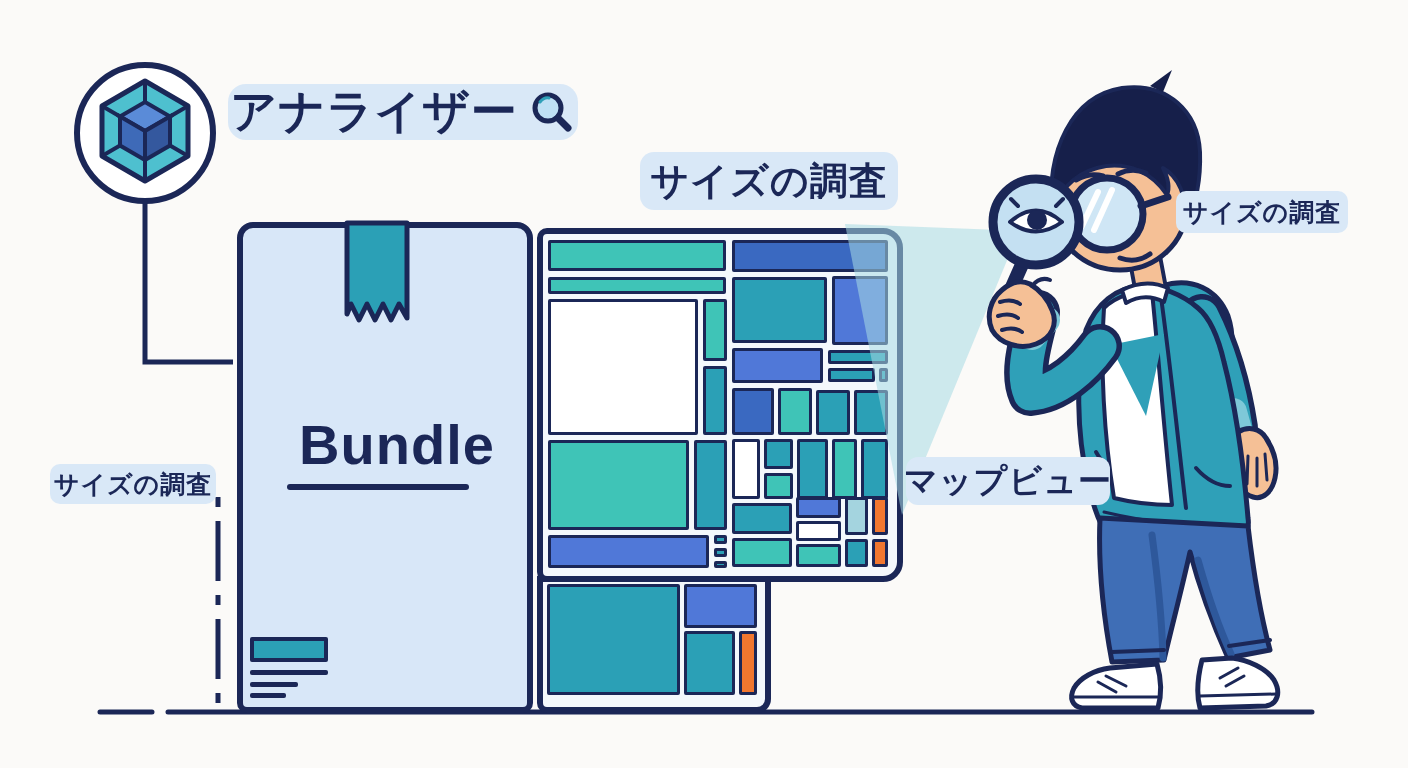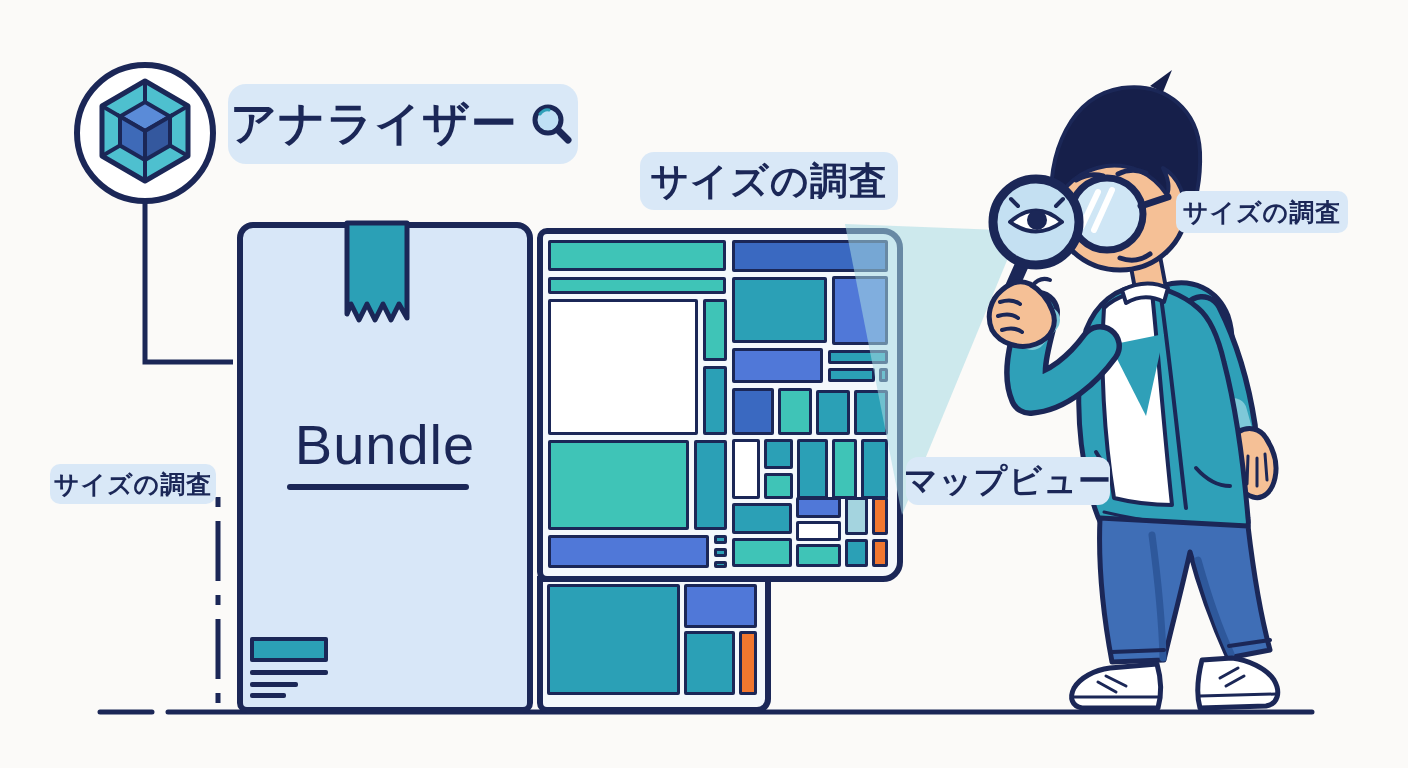--- a/index.html
+++ b/index.html
@@ -11,35 +11,35 @@
   #stage{position:relative;width:1408px;height:768px;background:#FBFAF8;}
   .abs{position:absolute;}
   svg{display:block;}
 
   
   .chip{
     position:absolute;display:flex;align-items:center;justify-content:center;gap:10px;
     background:#D9E8F7;border-radius:14px;color:#1B2757;font-weight:bold;
     letter-spacing:1px;white-space:nowrap;
   }
-  .chip-analyzer{left:228px;top:84px;width:350px;height:80px;font-size:46px;border-radius:18px;}
+  .chip-analyzer{left:228px;top:84px;width:350px;height:56px;font-size:46px;border-radius:18px;}
   .chip-mapview {left:640px;top:152px;width:258px;height:58px;font-size:38px;}
   .chip-size-left {left:50px;top:464px;width:166px;height:40px;font-size:25px;border-radius:10px;}
   .chip-size-right{left:1176px;top:191px;width:172px;height:42px;font-size:25px;border-radius:10px;}
   .chip-inspect{left:906px;top:457px;width:204px;height:48px;font-size:33px;border-radius:12px;}
 
   
   .bundle-box{
     left:237px;top:222px;width:296px;height:491px;
     background:#D8E7F8;border:6px solid #1B2757;border-radius:16px 16px 10px 10px;
     box-sizing:border-box;
   }
   .bundle-title{
     left:237px;top:412px;width:296px;text-align:center;
-    color:#1B2757;font-size:56px;font-weight:normal;letter-spacing:1px;
+    color:#1B2757;font-size:56px;font-weight:bold;letter-spacing:1px;padding-left:12px;
   }
   .bundle-underline{left:287px;top:484px;width:182px;height:6px;background:#1B2757;border-radius:3px;}
   .ship-label{left:250px;top:637px;width:78px;height:25px;background:#2BA0B6;border:4px solid #1B2757;border-radius:2px;box-sizing:border-box;}
   .ship-line{background:#1B2757;height:5px;border-radius:2px;}
 
   
   .panel{
     background:#F4F8FC;border:6px solid #1B2757;box-sizing:border-box;
   }
   .panel-main{left:537px;top:228px;width:366px;height:354px;border-radius:10px 20px 20px 10px;}

